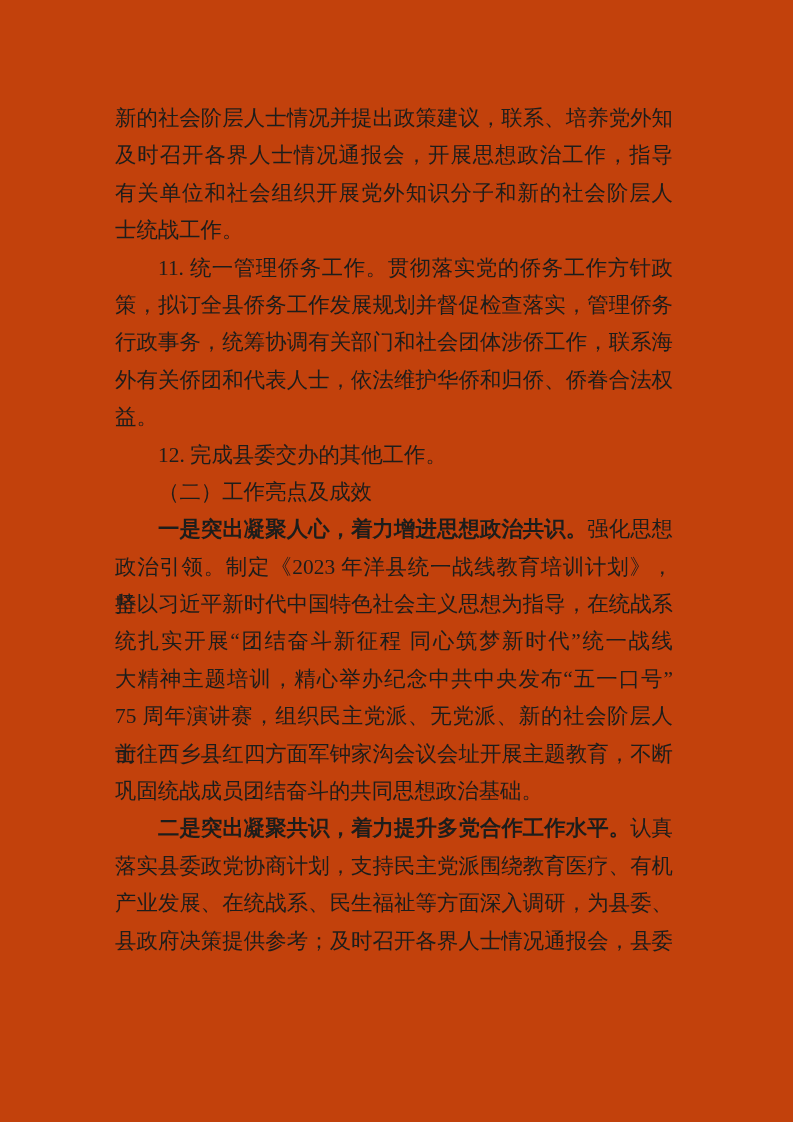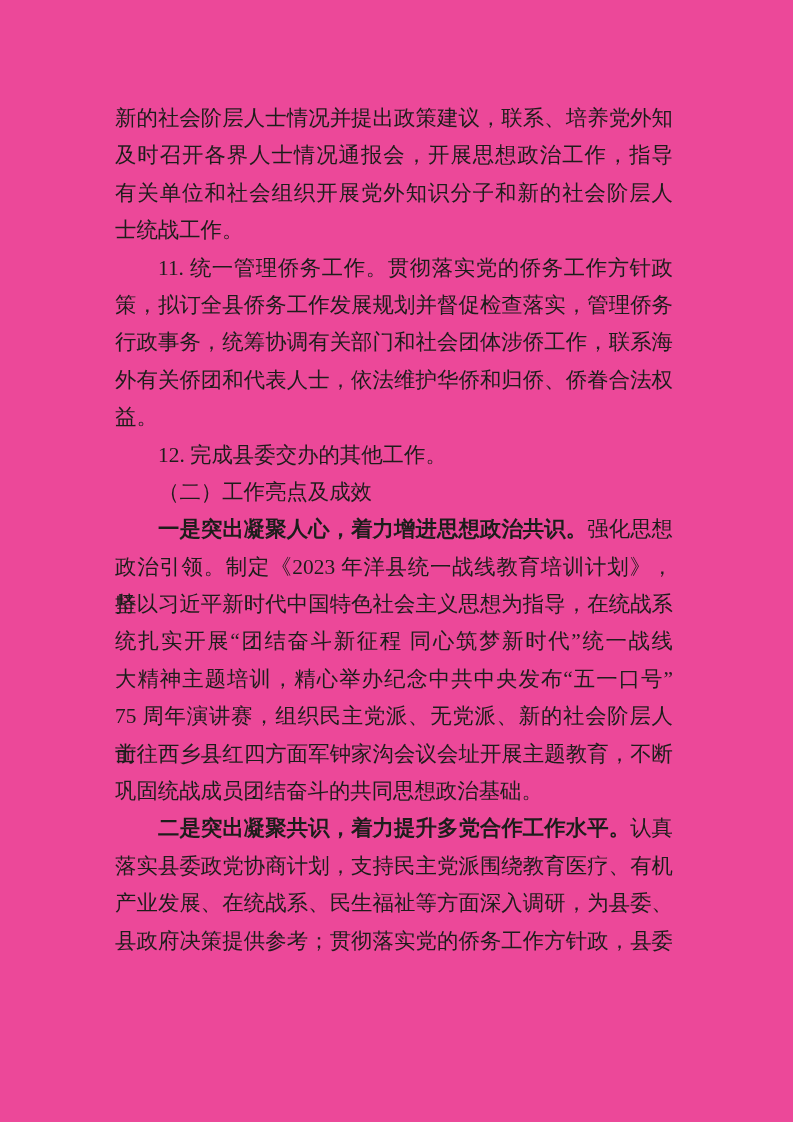--- a/index.html
+++ b/index.html
@@ -1,20 +1,20 @@
 <!DOCTYPE html>
 <html lang="zh"><head>
 <meta charset="utf-8">
 <style>
   html, body { margin: 0; padding: 0; background: #ffffff; }
   .page {
     position: relative;
     width: 793px;
     height: 1122px;
-    background: #ec4899;
+    background: #c2410c;
     overflow: hidden;
     font-family: "Liberation Serif", "DejaVu Serif", serif;
   }
   .doc {
     position: absolute;
     left: 115px;
     top: 100px;
     width: 558px;
     color: #1d1d1b;
     font-size: 21.4px;
@@ -72,16 +72,16 @@
         <div class="line justify"><span class="seg-normal">统扎实开展“团结奋斗新征程 同心筑梦新时代”统一战线</span></div>
         <div class="line justify"><span class="seg-normal">大精神主题培训，精心举办纪念中共中央发布“五一口号”</span></div>
         <div class="line justify"><span class="seg-normal">75 周年演讲赛，组织民主党派、无党派、新的社会阶层人士</span></div>
         <div class="line justify"><span class="seg-normal">前往西乡县红四方面军钟家沟会议会址开展主题教育，不断</span></div>
         <div class="line left"><span class="seg-normal">巩固统战成员团结奋斗的共同思想政治基础。</span></div>
       </div>
       <div class="paragraph">
         <div class="line justify indent"><span class="seg-bold">二是突出凝聚共识，着力提升多党合作工作水平。</span><span class="seg-normal">认真</span></div>
         <div class="line justify"><span class="seg-normal">落实县委政党协商计划，支持民主党派围绕教育医疗、有机</span></div>
         <div class="line justify"><span class="seg-normal">产业发展、在统战系、民生福祉等方面深入调研，为县委、</span></div>
-        <div class="line justify"><span class="seg-normal">县政府决策提供参考；贯彻落实党的侨务工作方针政，县委</span></div>
+        <div class="line justify"><span class="seg-normal">县政府决策提供参考；及时召开各界人士情况通报会，县委</span></div>
       </div>
     </div>
 </div>
 
 </body></html>

